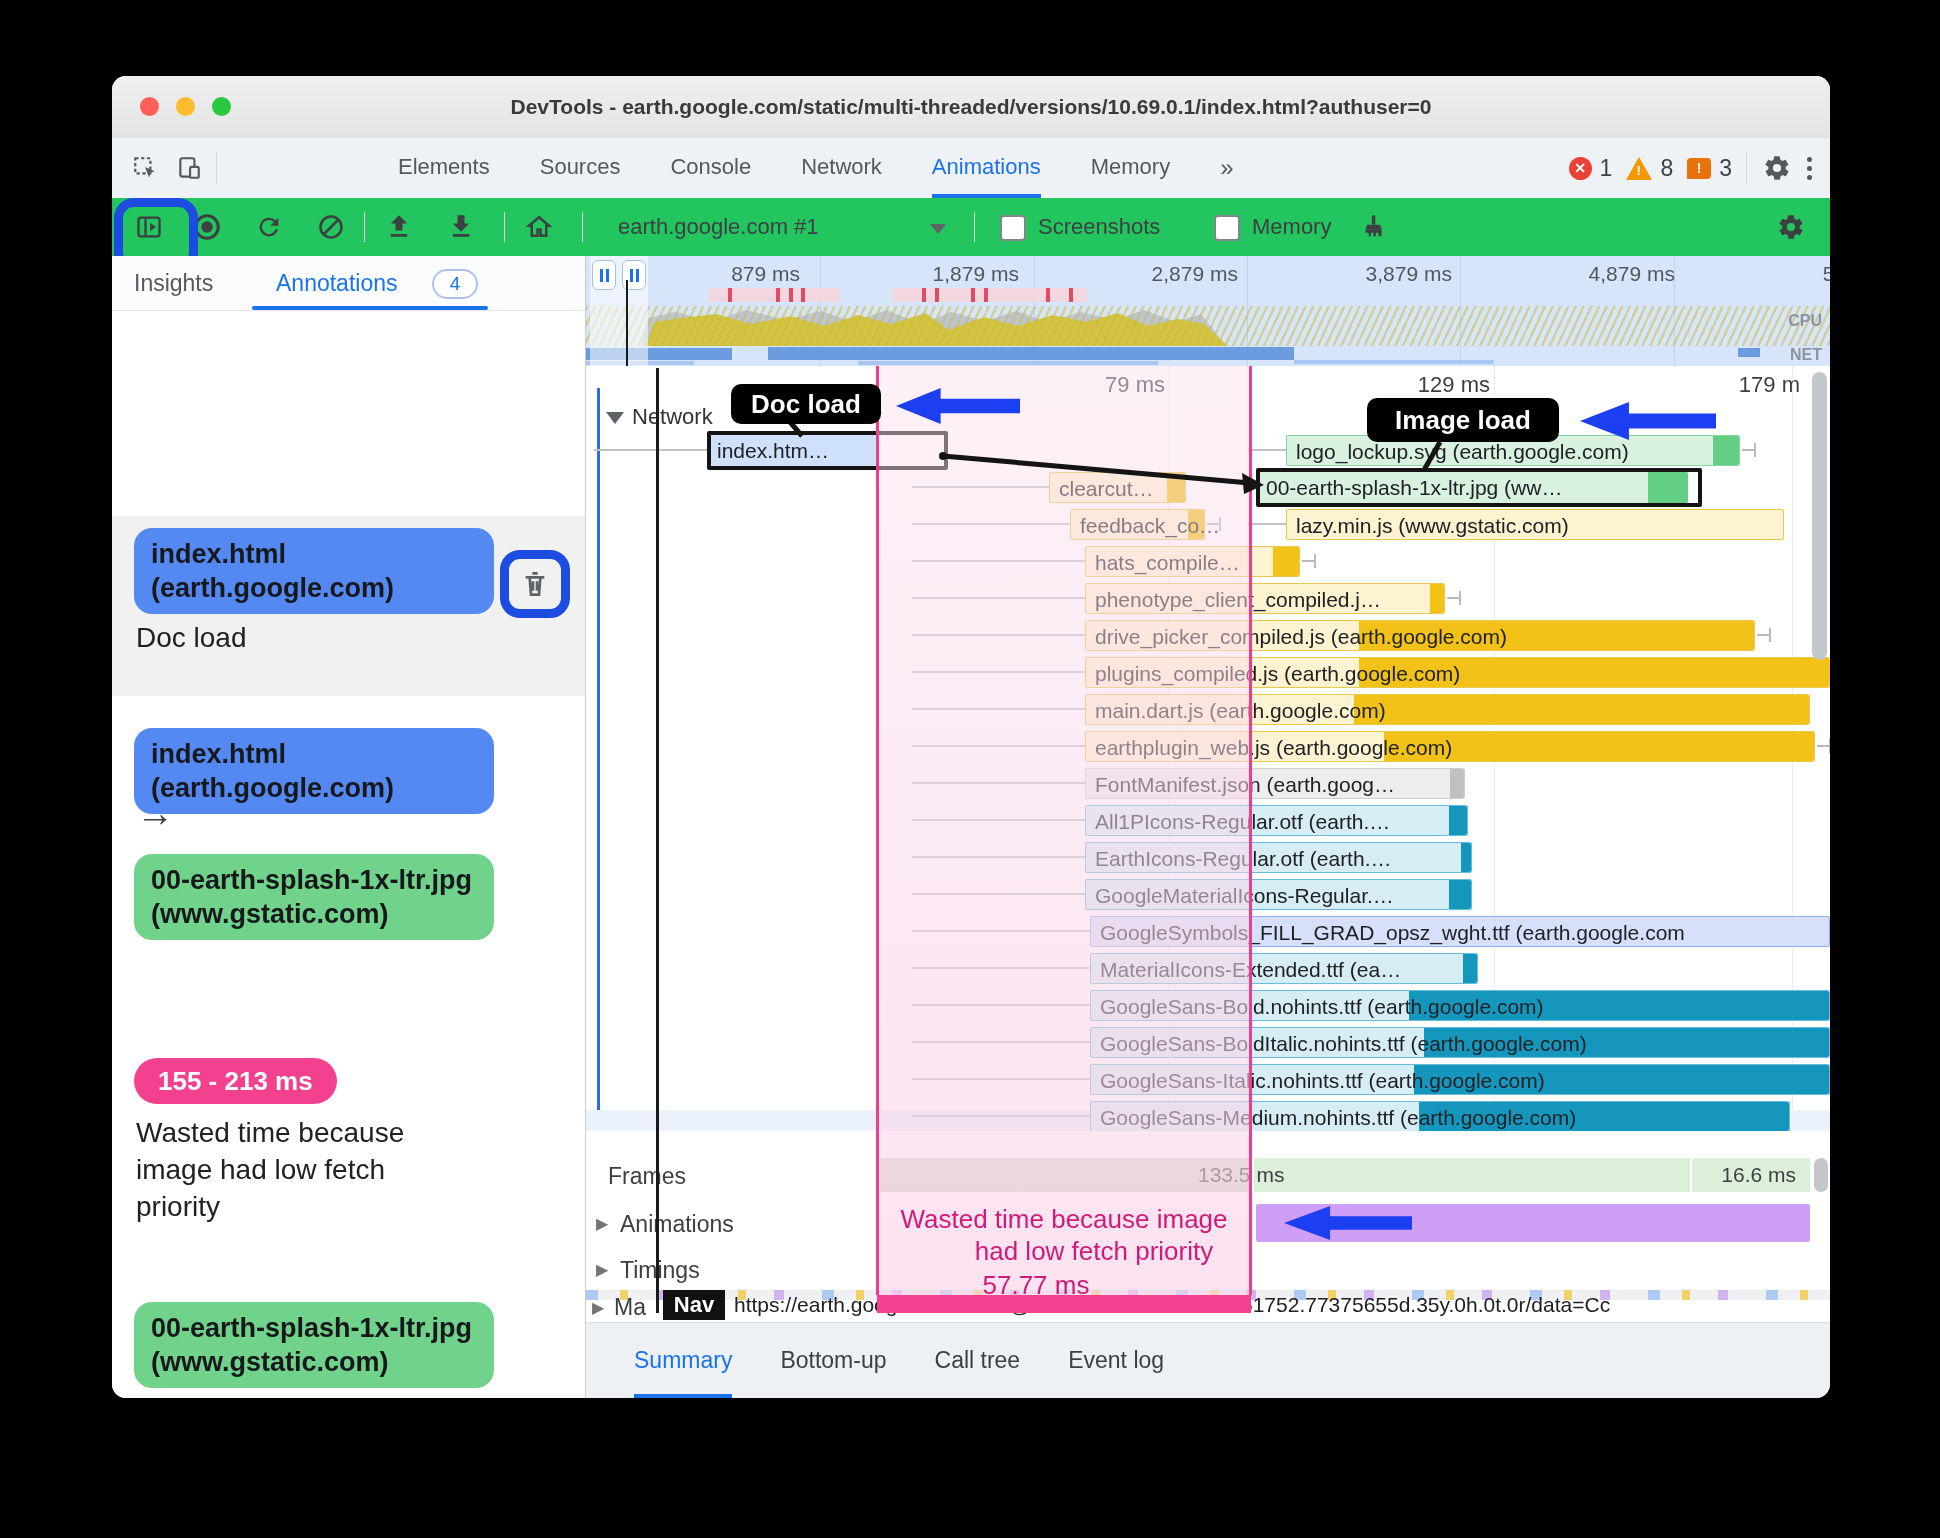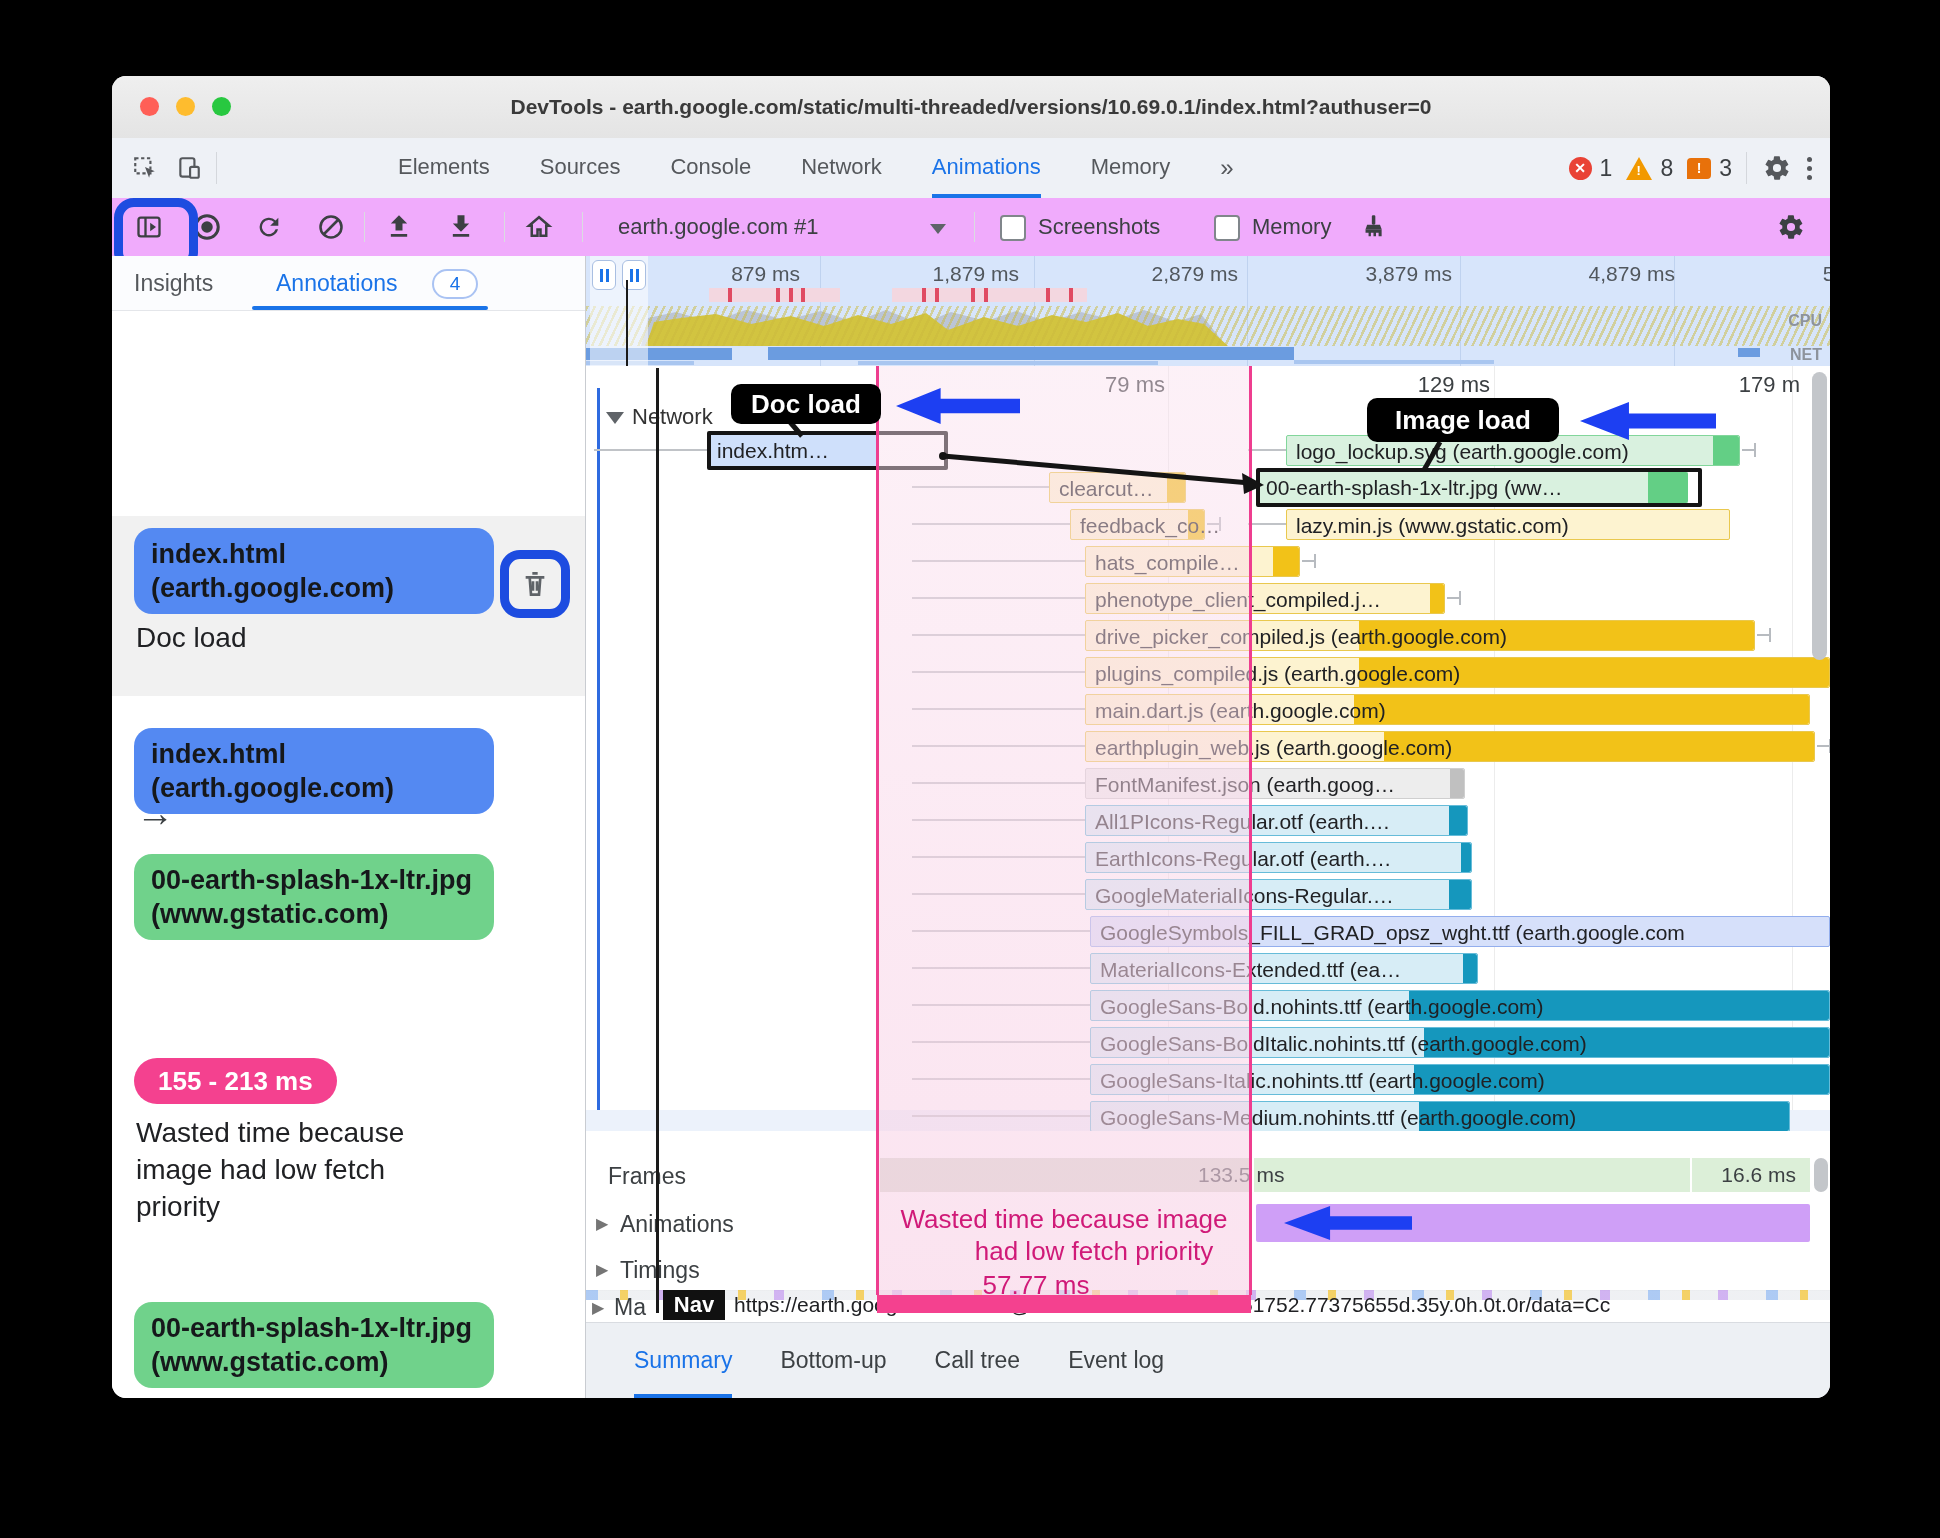--- a/index.html
+++ b/index.html
@@ -12,21 +12,21 @@
   .title-text{position:absolute;left:120px;right:120px;top:0;height:62px;line-height:62px;text-align:center;font-weight:bold;font-size:21px;color:#3a3a3a;white-space:nowrap;overflow:hidden;}
   
   .tabbar{position:absolute;left:0;top:62px;right:0;height:60px;background:#eef1f6;border-bottom:1px solid #d7dbe0;}
   .tabs-flex{position:absolute;left:286px;top:0;height:60px;display:flex;gap:50px;align-items:center;}
   .devtab{height:60px;line-height:58px;font-size:22px;color:#55585c;cursor:pointer;}
   .devtab.active{color:#1a73e8;box-shadow:inset 0 -4px 0 #1a73e8;}
   .overflow-chev{font-size:24px;color:#55585c;}
   .badge-num{font-size:23px;color:#3c4043;margin:0 14px 0 8px;}
   .vdiv{width:1px;height:32px;background:#d4d7dc;}
   
-  .ptoolbar{position:absolute;left:0;top:122px;right:0;height:58px;background:#f0abfc;border-bottom:1px solid #dfe1e5;}
+  .ptoolbar{position:absolute;left:0;top:122px;right:0;height:58px;background:#22c55e;border-bottom:1px solid #dfe1e5;}
   .tbtn{position:absolute;top:14px;width:30px;height:30px;display:flex;align-items:center;justify-content:center;}
   .tb-div{position:absolute;top:14px;width:1px;height:30px;background:#dadce0;}
   .chk{width:22px;height:22px;border:2px solid #80868b;border-radius:4px;background:#fff;}
   .tb-label{position:absolute;top:0;height:58px;line-height:58px;font-size:22px;color:#3c4043;}
   .blue-ring{position:absolute;border:9px solid #1d4ce0;border-radius:20px;pointer-events:none;}
   
   .sidebar{position:absolute;left:0;top:180px;width:473px;bottom:0;background:#fff;border-right:1px solid #c9ccd1;}
   .sb-tabs{position:absolute;left:0;top:0;right:0;height:54px;border-bottom:1px solid #e4e6ea;background:#fbfcfe;}
   .sb-tab{position:absolute;top:0;height:54px;line-height:54px;font-size:23px;color:#55585c;}
   .sb-tab.active{color:#1a73e8;}
@@ -320,21 +320,21 @@
           <div class="req-label" style="left: 6px;">00-earth-splash-1x-ltr.jpg (ww…</div>
         </div>
         <div class="whisker" style="left: 326px; top: 157px; width: 158px;"></div>
         <div class="req-bar" style="left: 484px; top: 143px; width: 135px; background: rgb(253, 243, 208); border: 1px solid rgb(233, 200, 78);">
           <div class="req-cap" style="width: 16px; background: rgb(242, 194, 24);"></div>
           <div class="req-label">feedback_co…</div>
         </div>
         <div class="wtick" style="left: 621px; top: 157px; width: 12px; height: 2px;"></div>
         <div class="wtick" style="left: 633px; top: 151px; width: 2px; height: 14px;"></div>
         <div class="whisker" style="left: 662px; top: 157px; width: 38px;"></div>
-        <div class="req-bar" style="left: 700px; top: 143px; width: 444px; background: rgb(253, 243, 208); border: 1px solid rgb(233, 200, 78);">
+        <div class="req-bar" style="left: 700px; top: 143px; width: 498px; background: rgb(253, 243, 208); border: 1px solid rgb(233, 200, 78);">
           <div class="req-label">lazy.min.js (www.gstatic.com)</div>
         </div>
         <div class="whisker" style="left: 326px; top: 194px; width: 173px;"></div>
         <div class="req-bar" style="left: 499px; top: 180px; width: 215px; background: rgb(253, 243, 208); border: 1px solid rgb(233, 200, 78);">
           <div class="req-cap" style="width: 26px; background: rgb(242, 194, 24);"></div>
           <div class="req-label">hats_compile…</div>
         </div>
         <div class="wtick" style="left: 716px; top: 194px; width: 12px; height: 2px;"></div>
         <div class="wtick" style="left: 728px; top: 188px; width: 2px; height: 14px;"></div>
         <div class="whisker" style="left: 326px; top: 231px; width: 173px;"></div>

